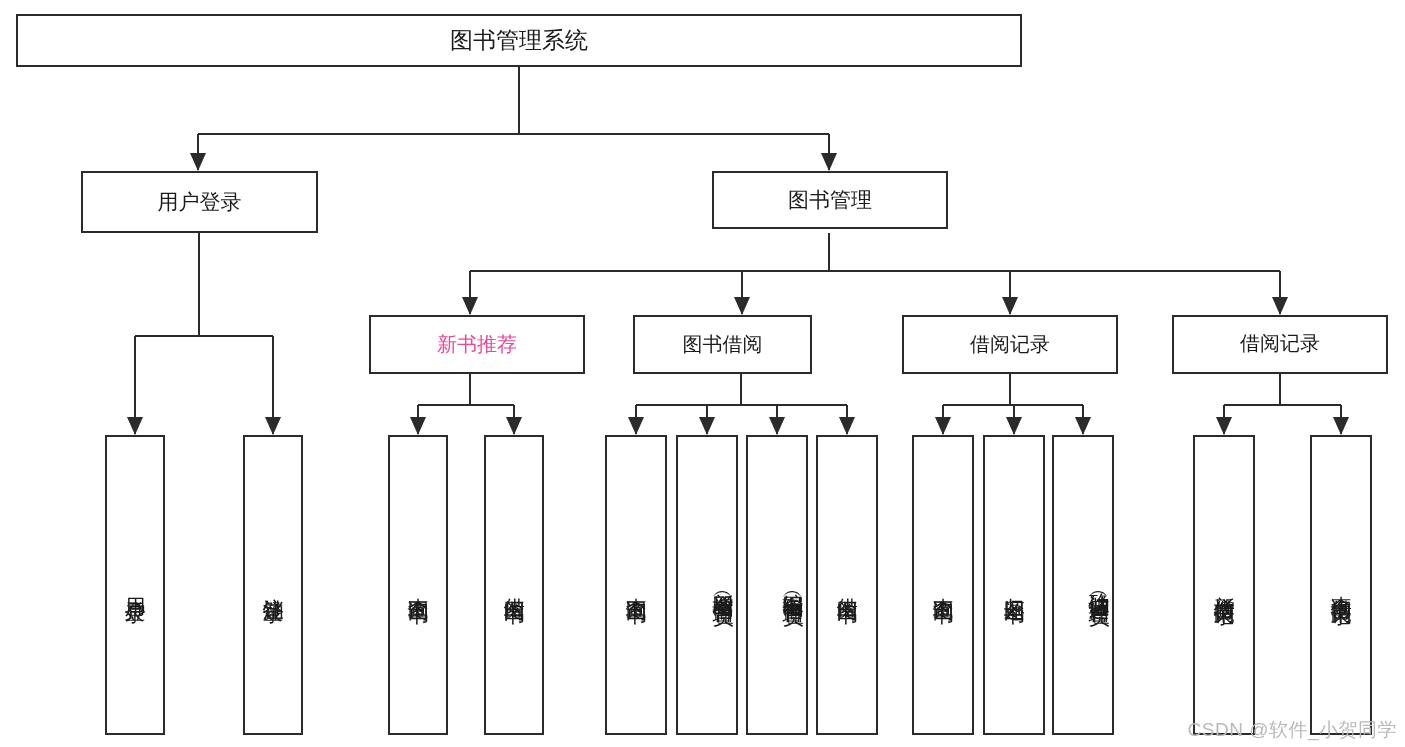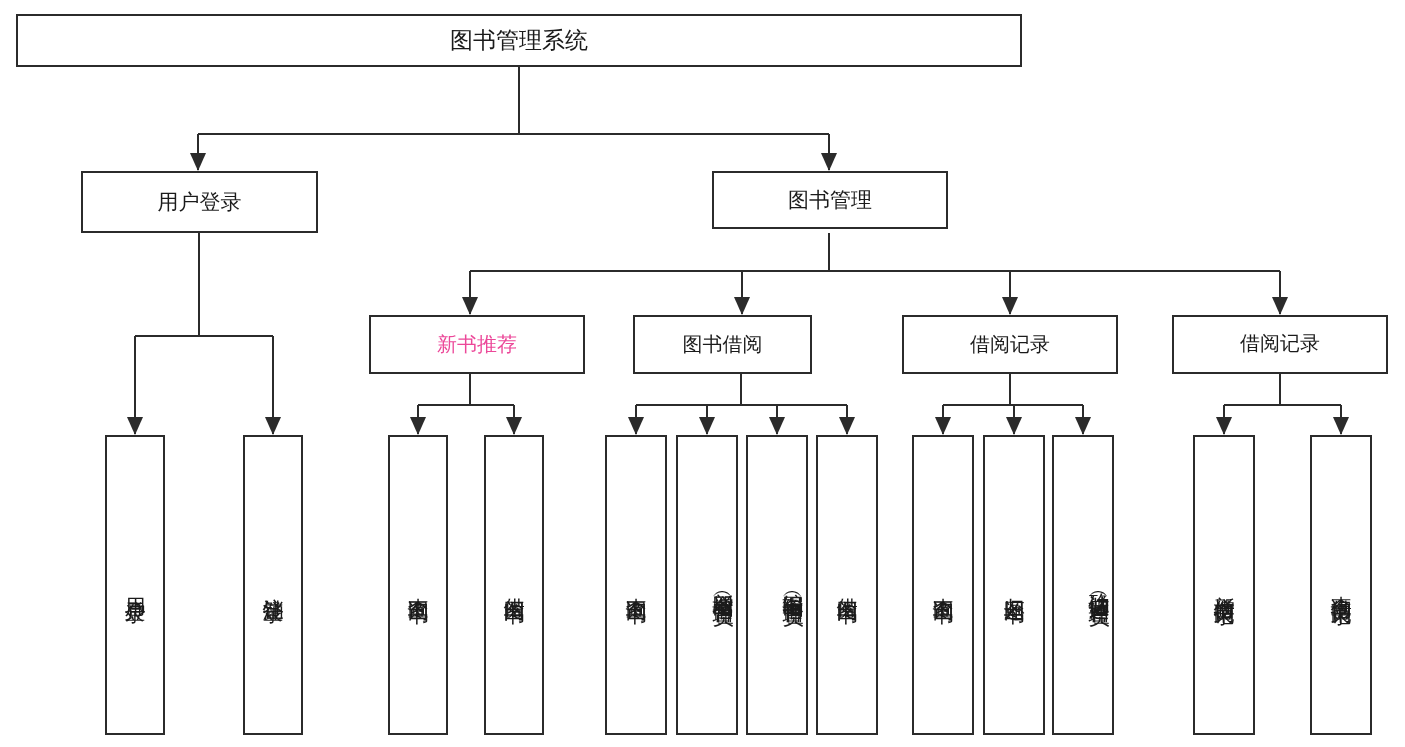--- a/index.html
+++ b/index.html
@@ -187,14 +187,15 @@
         <span class="node-label">确认归还（管理员）</span>
       </div>
       <div class="node leaf centered" style="left: 1193px; top: 435px; width: 62px; height: 300px; border-color: rgb(43, 43, 43); color: rgb(27, 27, 27);">
         <span class="node-label">新增借阅记录</span>
       </div>
       <div class="node leaf centered" style="left: 1310px; top: 435px; width: 62px; height: 300px; border-color: rgb(43, 43, 43); color: rgb(27, 27, 27);">
         <span class="node-label">查询借阅记录</span>
       </div>
     </div>
 
+  <div id="watermark">CSDN @软件_小贺同学</div>
 
 </div>
 
 </body></html>

